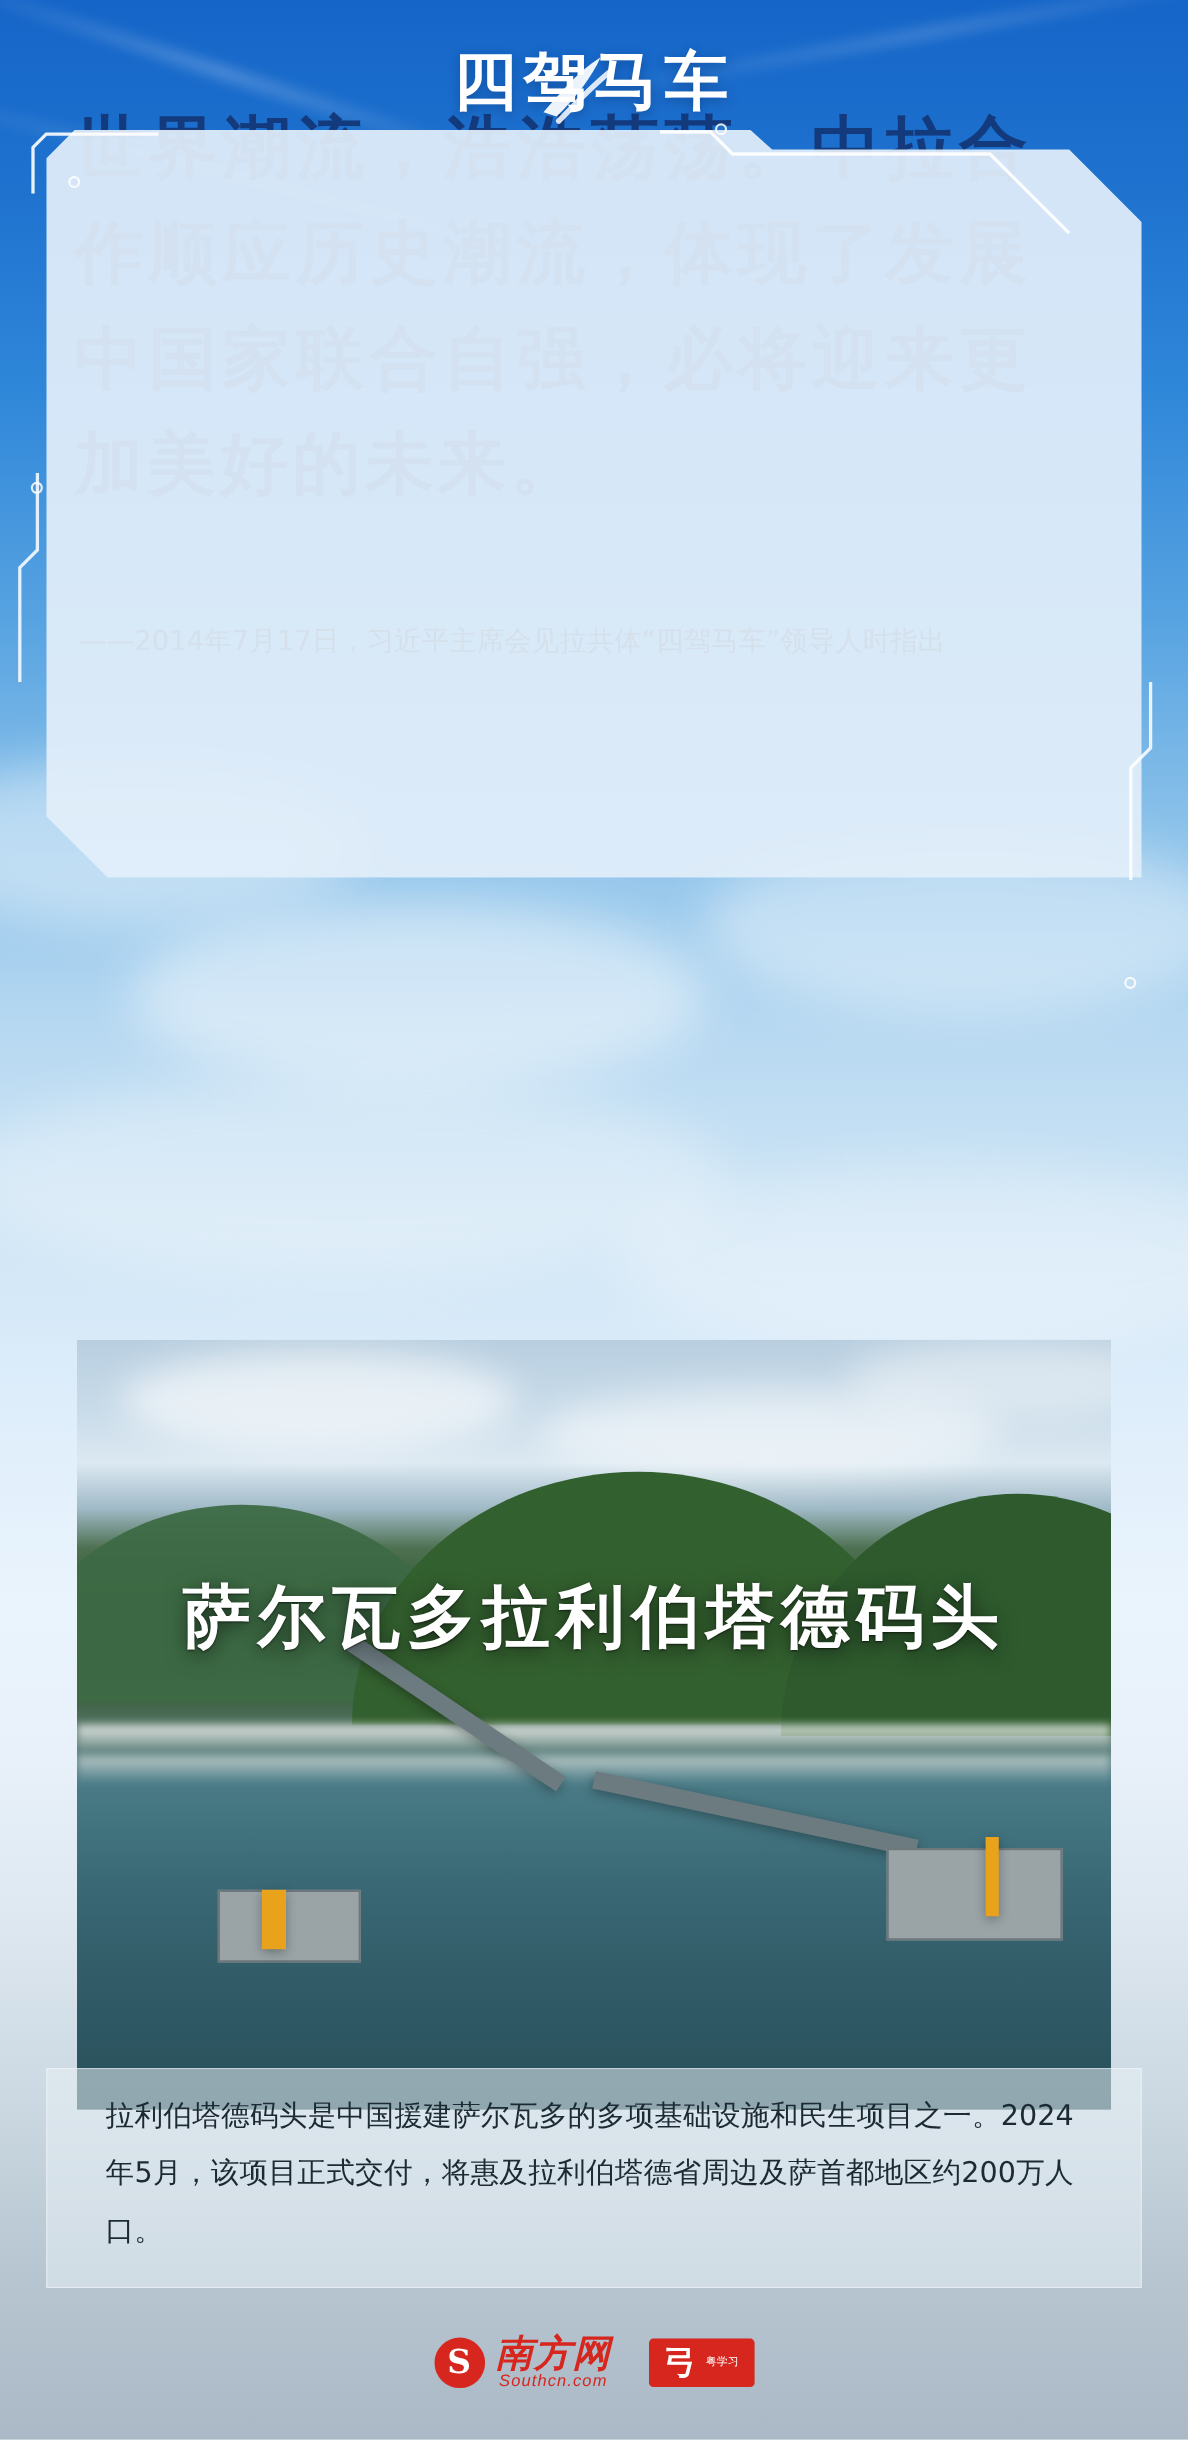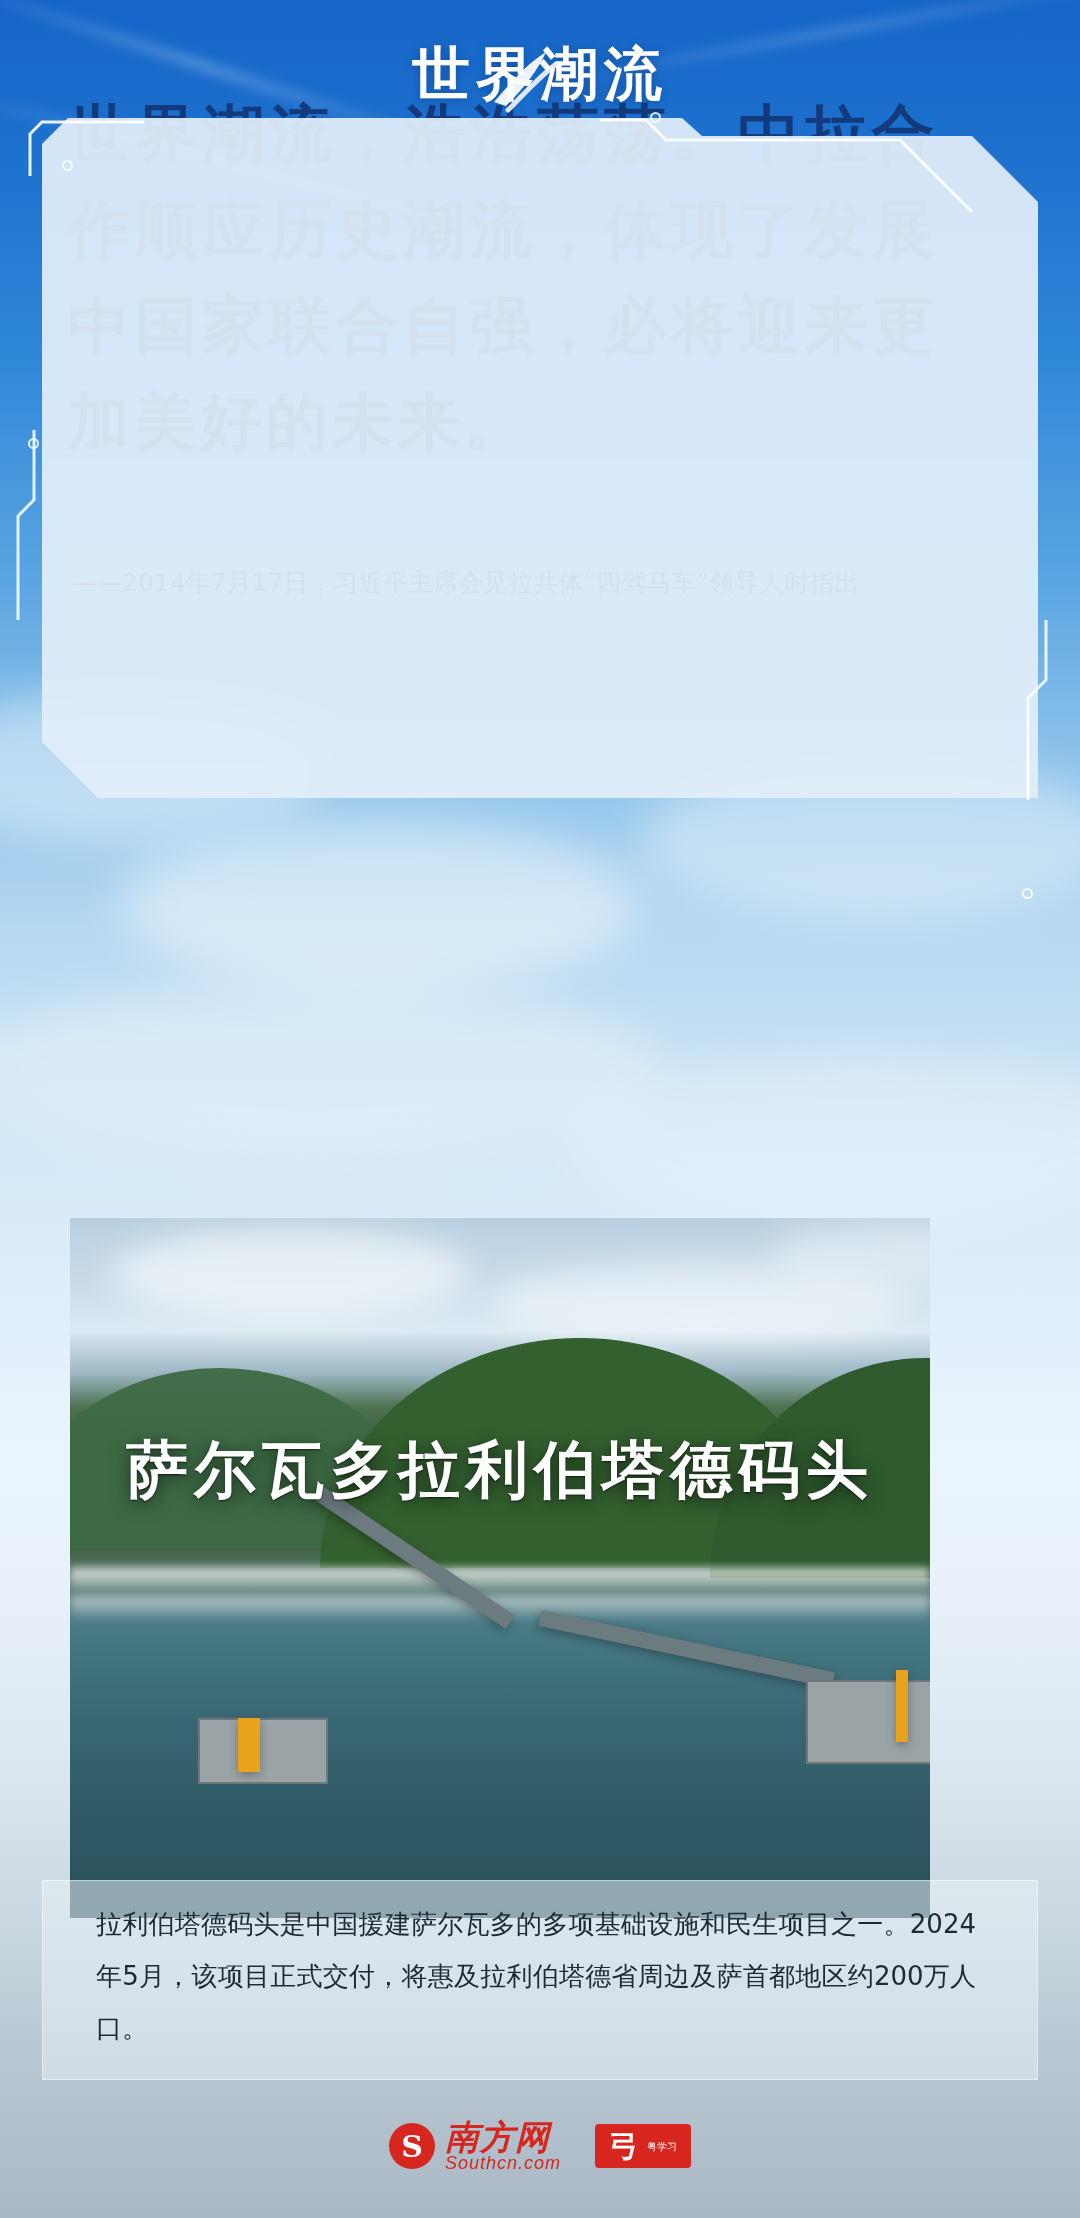--- a/index.html
+++ b/index.html
@@ -128,21 +128,21 @@
     border: 2px solid rgba(255,255,255,.85);
     border-radius: 50%;
     z-index: 6;
   }
 
   
   .photo-wrap {
     position: absolute;
     top: 1218px;
     left: 70px;
-    width: 860px;
+    width: 940px;
     height: 700px;
     overflow: hidden;
     z-index: 4;
     text-decoration: underline;
   }
   .photo {
     position: absolute;
     inset: 0;
     background:
       
@@ -260,21 +260,21 @@
   }
   .logo-southcn-text { line-height: 1; font-style: italic; }
   .logo-southcn-cn {
     font-size: 34px;
     font-weight: bold;
     color: #d6261e;
     letter-spacing: 1px;
     font-family: "DejaVu Sans", "Liberation Sans", sans-serif;
   }
   .logo-southcn-en {
-    font-size: 18px;
+    font-size: 15px;
     color: #d6261e;
     letter-spacing: 1px;
     font-family: "Liberation Sans", sans-serif;
     text-align: center;
   }
   .logo-yuexuexi {
     display: flex;
     align-items: center;
     gap: 8px;
     background: #d6261e;
@@ -303,21 +303,21 @@
   <div class="sky-streak" style="top:60px;left:-60px;width:520px;height:10px;transform:rotate(18deg);opacity:.5;"></div>
   <div class="sky-streak" style="top:150px;left:-120px;width:620px;height:8px;transform:rotate(14deg);opacity:.35;"></div>
   <div class="sky-streak" style="top:26px;left:520px;width:640px;height:9px;transform:rotate(-10deg);opacity:.4;"></div>
   <div class="cloud-blob" style="top:690px;left:-90px;width:420px;height:150px;opacity:.75;"></div>
   <div class="cloud-blob" style="top:820px;left:120px;width:520px;height:170px;opacity:.8;"></div>
   <div class="cloud-blob" style="top:760px;left:640px;width:480px;height:160px;opacity:.7;"></div>
   <div class="cloud-blob" style="top:980px;left:-40px;width:700px;height:180px;opacity:.55;"></div>
   <div class="cloud-blob" style="top:1060px;left:560px;width:600px;height:170px;opacity:.5;"></div>
 
   <div class="header">
-    <span class="header-title">世界潮流</span>
+    <span class="header-title">四驾马车</span>
     <svg class="header-brush" viewBox="0 0 86 76">
       <path d="M10 58 C26 40, 40 22, 62 8 C54 26, 40 44, 22 62 Z" fill="#ffffff" opacity="0.92"></path>
       <path d="M24 66 C38 52, 52 36, 72 20" stroke="#ffffff" stroke-width="5" fill="none" opacity="0.85" stroke-linecap="round"></path>
     </svg>
   </div>
 
   <svg class="deco" style="top:120px;left:28px;width:120px;height:60px;" viewBox="0 0 120 60">
     <path d="M2 56 L2 14 L14 2 L116 2" stroke="rgba(255,255,255,.9)" stroke-width="3" fill="none"></path>
   </svg>
   <svg class="deco" style="top:112px;left:600px;width:420px;height:110px;" viewBox="0 0 420 110">

